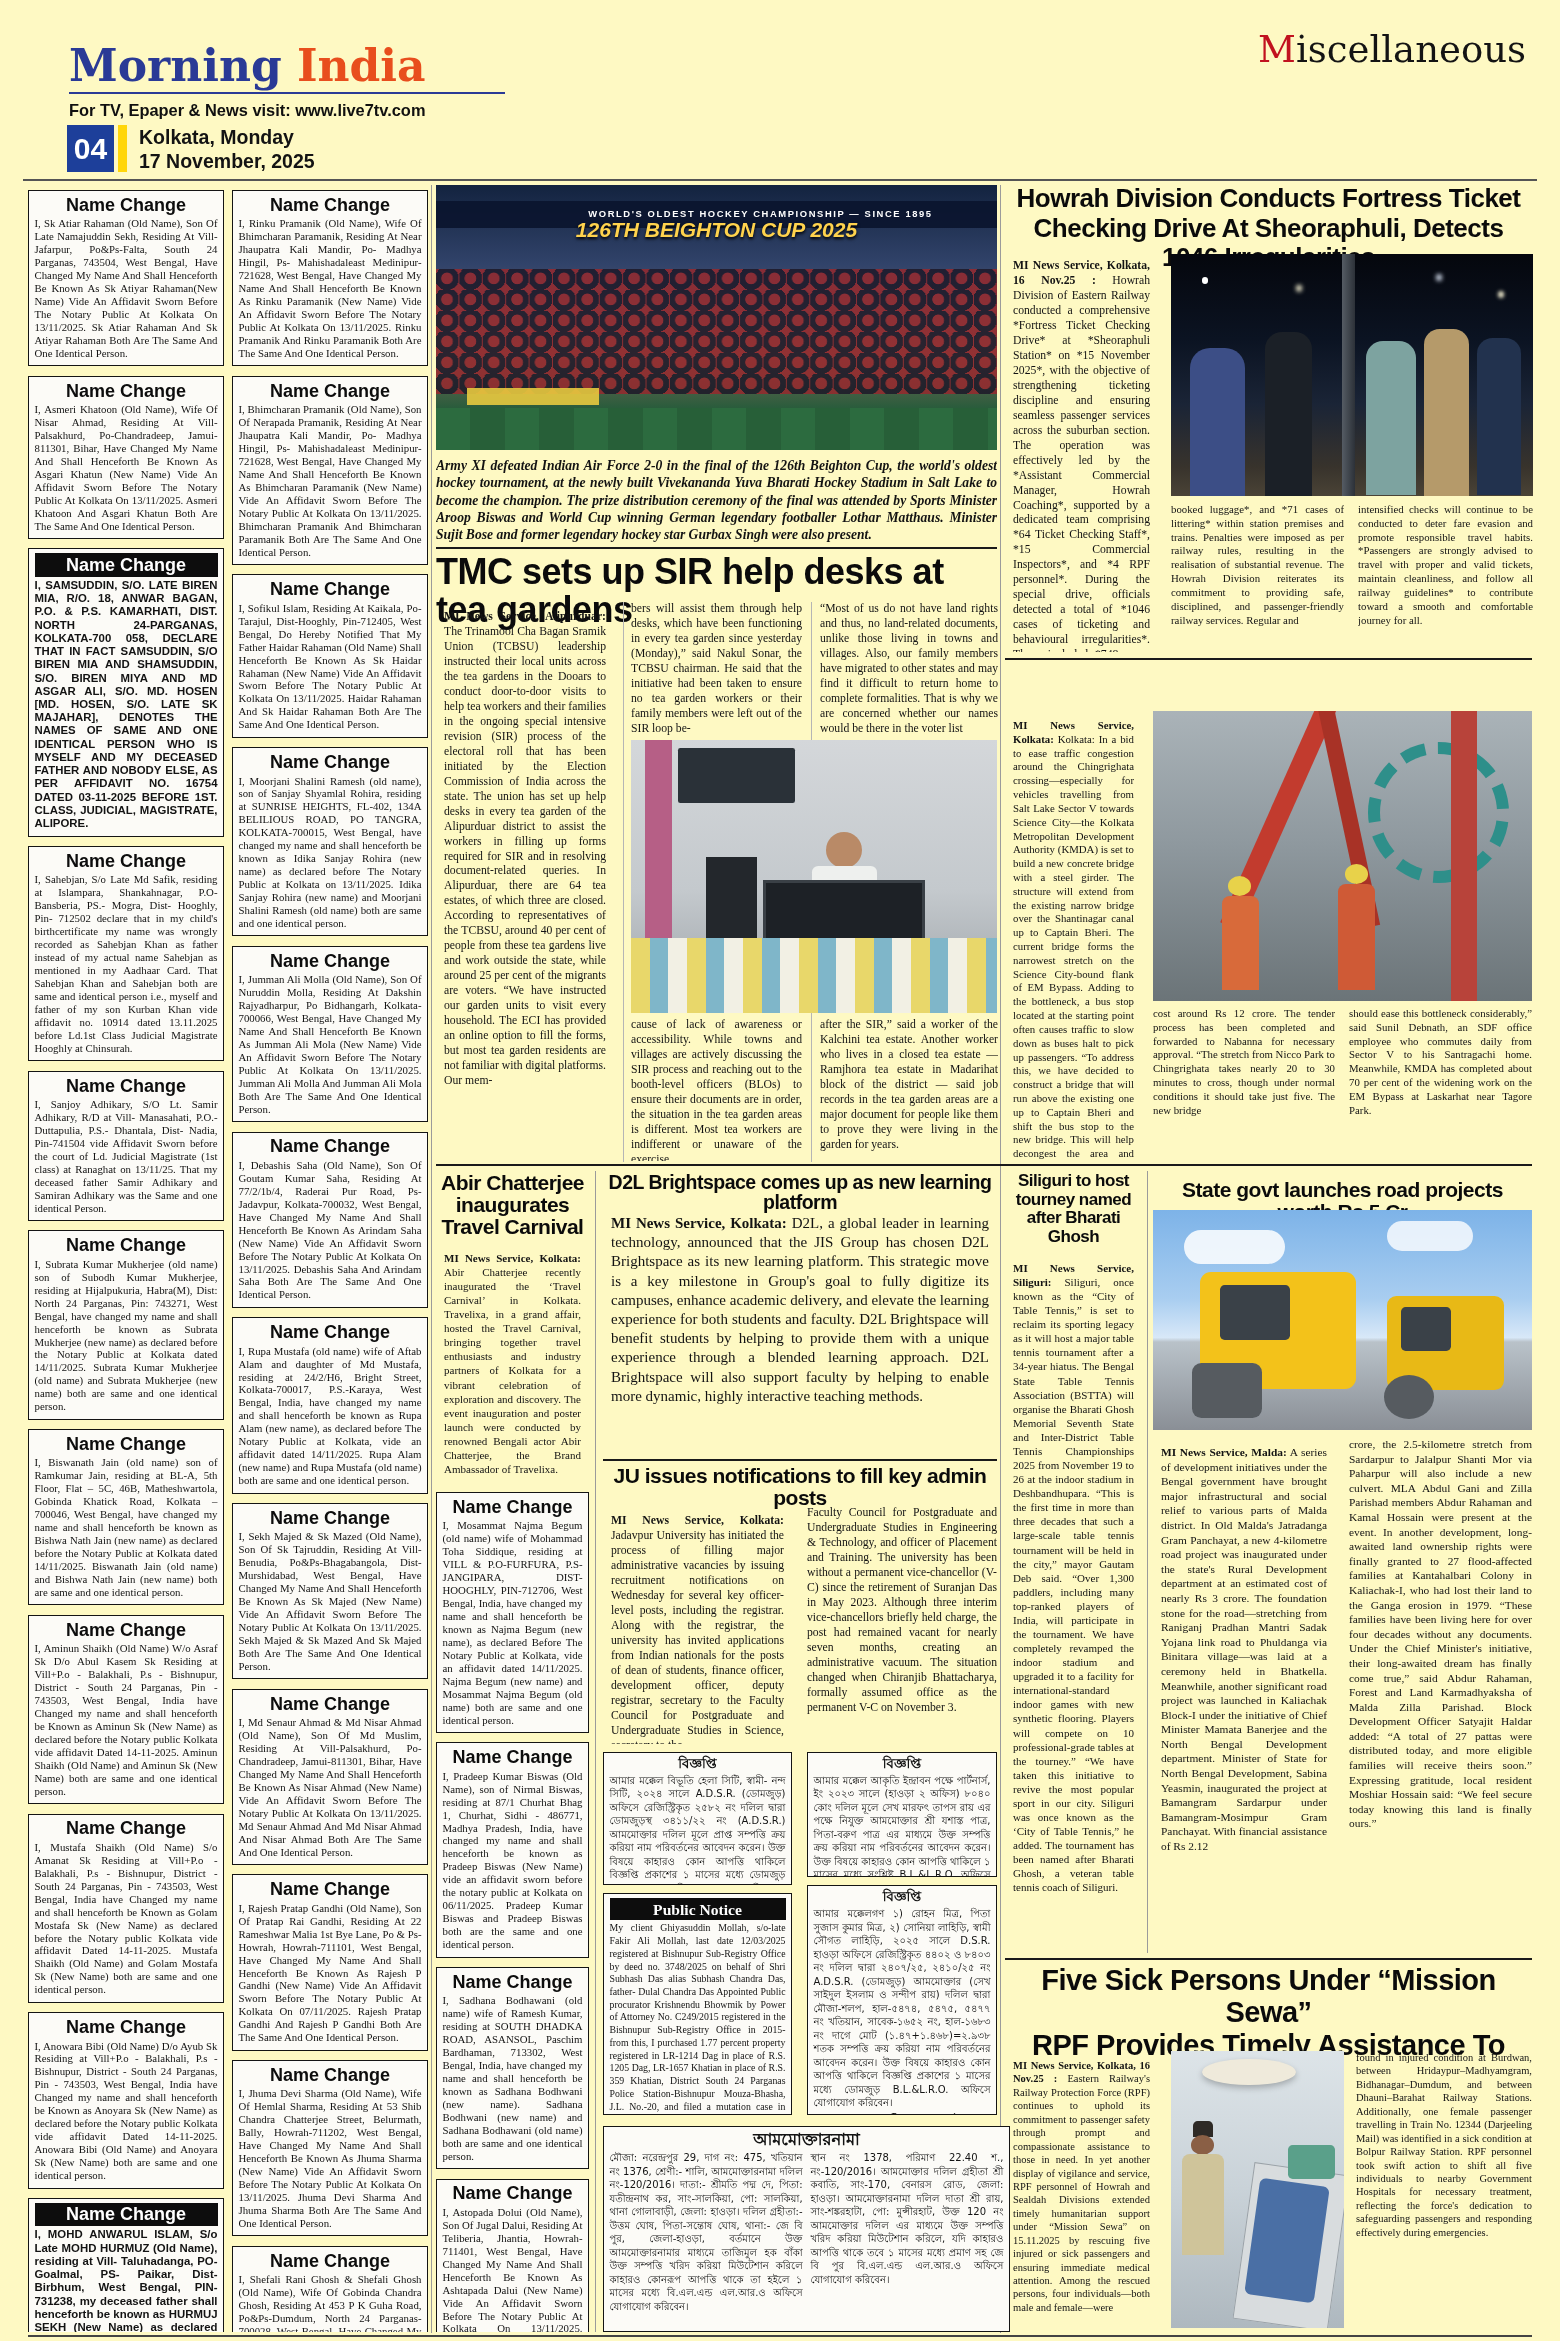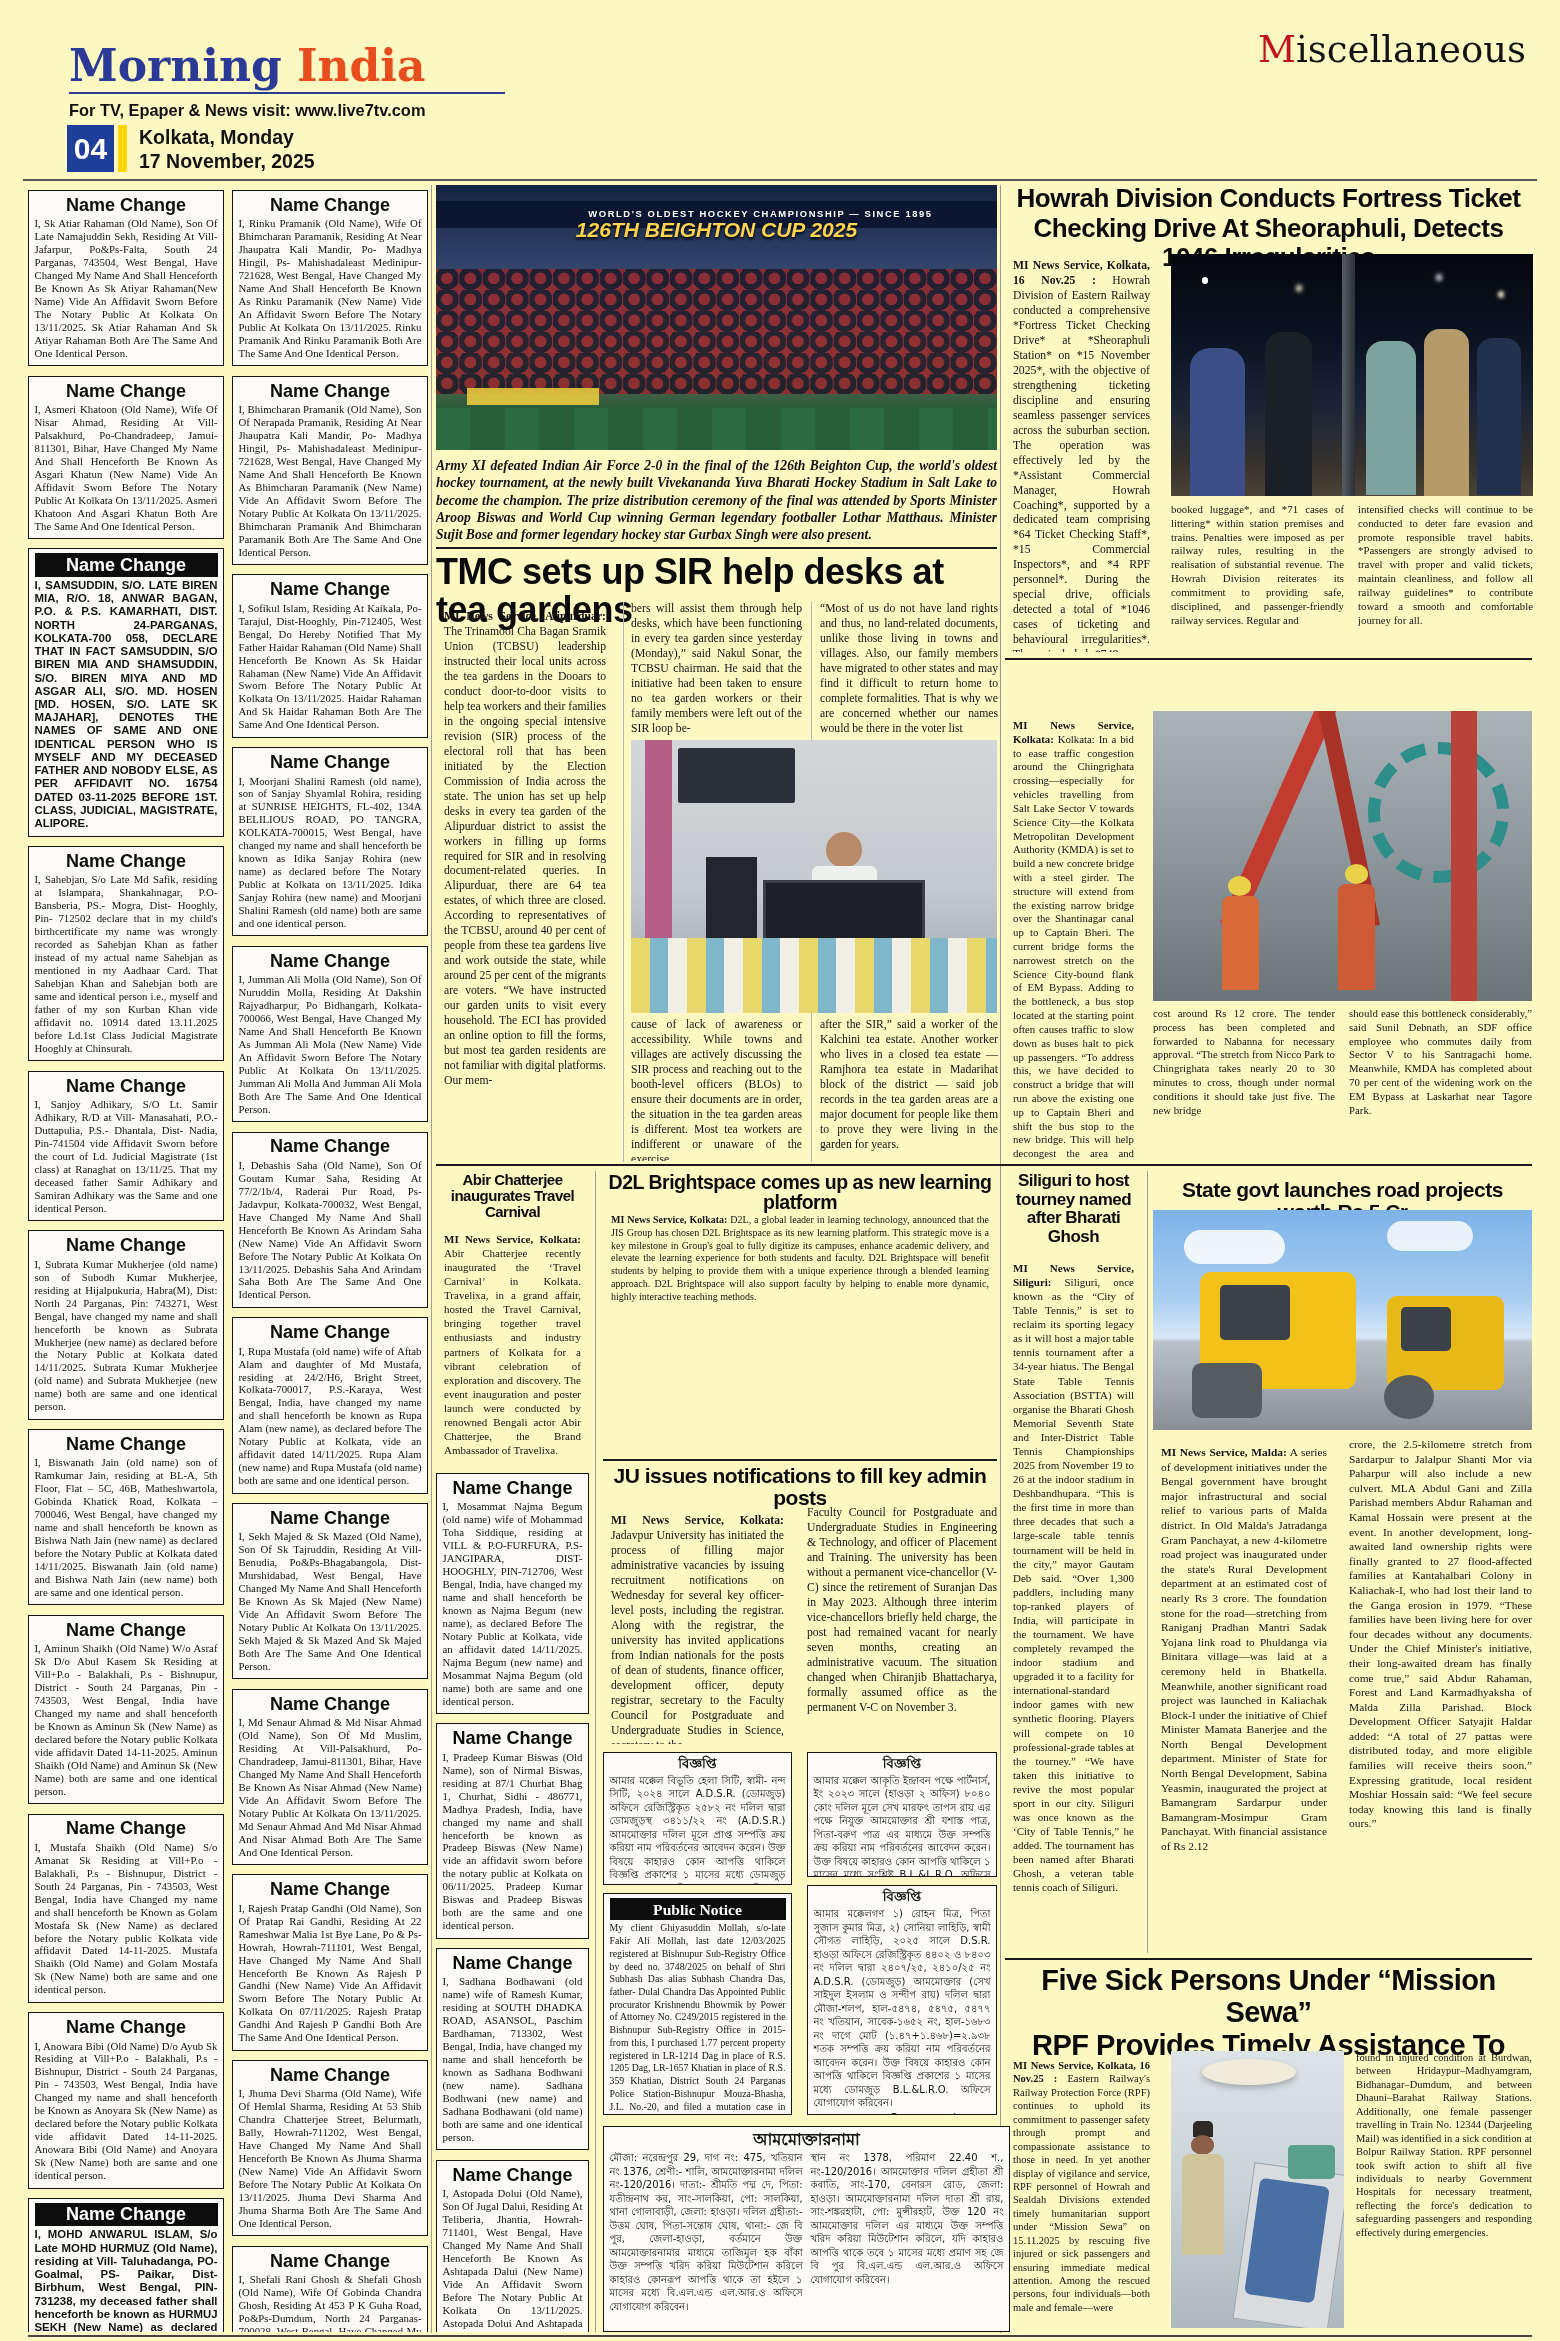--- a/index.html
+++ b/index.html
@@ -192,21 +192,21 @@
     <div class="ph-child" style="left:132px;top:140px;width:156px;height:62px;background:#1d2126;border:3.1px solid #3a4046;"></div>
     <div class="ph-child" style="left:0;bottom:0;width:100%;height:75px;background:repeating-linear-gradient(90deg,#e8d76a 0 18.7px,#7fb6c9 18.7px 37px,#f2f0e4 37px 56px);"></div>
   </div>
   <div class="abs art" style="left:631px;top:1018px;width:171px;height:143px;">cause of lack of awareness or accessibility. While towns and villages are actively discussing the SIR process and reaching out to the booth-level officers (BLOs) to ensure their documents are in order, the situation in the tea garden areas is different. Most tea workers are indifferent or unaware of the exercise.</div>
   <div class="abs art" style="left:820px;top:1018px;width:178px;height:143px;">after the SIR,” said a worker of the Kalchini tea estate. Another worker who lives in a closed tea estate — Ramjhora tea estate in Madarihat block of the district — said job records in the tea garden areas are a major document for people like them to prove they were living in the garden for years.</div>
 
   <div class="rule" style="left:436px;top:1164px;width:1096px;height:1.6px;"></div>
   <div class="vr" style="left:595px;top:1171px;height:1161px;"></div>
 
   <div class="abs" style="left:436px;top:1172px;width:153px;height:1160px;overflow:hidden;">
-    <div class="hl" style="font-size:15px;line-height:1.05;text-align:center;">Abir Chatterjee inaugurates Travel Carnival</div>
+    <div class="hl" style="font-size:21px;line-height:1.05;text-align:center;">Abir Chatterjee inaugurates Travel Carnival</div>
     <div class="art" style="font-size:11px;margin-top:4.7px;">
       <p><span class="by">MI News Service, Kolkata:</span> <span>Abir Chatterjee recently inaugurated the ‘Travel Carnival’ in Kolkata. Travelixa, in a grand affair, hosted the Travel Carnival, bringing together travel enthusiasts and industry partners of Kolkata for a vibrant celebration of exploration and discovery. The event inauguration and poster launch were conducted by renowned Bengali actor Abir Chatterjee, the Brand Ambassador of Travelixa.</span></p>
     </div>
     <div style="height:7.8px;"></div>
     <div class="nc">
         <h3>Name Change</h3>
         <p>I, Mosammat Najma Begum (old name) wife of Mohammad Toha Siddique, residing at VILL &amp; P.O-FURFURA, P.S-JANGIPARA, DIST-HOOGHLY, PIN-712706, West Bengal, India, have changed my name and shall henceforth be known as Najma Begum (new name), as declared Before The Notary Public at Kolkata, vide an affidavit dated 14/11/2025. Najma Begum (new name) and Mosammat Najma Begum (old name) both are same and one identical person.</p>
       </div>
     <div class="nc">
         <h3>Name Change</h3>
@@ -217,21 +217,21 @@
         <p>I, Sadhana Bodhawani (old name) wife of Ramesh Kumar, residing at SOUTH DHADKA ROAD, ASANSOL, Paschim Bardhaman, 713302, West Bengal, India, have changed my name and shall henceforth be known as Sadhana Bodhwani (new name). Sadhana Bodhwani (new name) and Sadhana Bodhawani (old name) both are same and one identical person.</p>
       </div>
     <div class="nc">
         <h3>Name Change</h3>
         <p>I, Astopada Dolui (Old Name), Son Of Jugal Dalui, Residing At Teliberia, Jhantia, Howrah-711401, West Bengal, Have Changed My Name And Shall Henceforth Be Known As Ashtapada Dalui (New Name) Vide An Affidavit Sworn Before The Notary Public At Kolkata On 13/11/2025. Astopada Dolui And Ashtapada Dalui Both Are The Same And One Identical Person.</p>
       </div>
     <div class="nc"></div>
   </div>
 
   <div class="abs hl" style="left:603px;top:1172px;width:394px;font-size:19.5px;line-height:1.05;text-align:center;">D2L Brightspace comes up as new learning platform</div>
-  <div class="abs art" style="left:603px;top:1206px;width:394px;height:248px;font-size:10px;">
+  <div class="abs art" style="left:603px;top:1206px;width:394px;height:248px;font-size:15px;">
     <p><span class="by">MI News Service, Kolkata:</span> <span>D2L, a global leader in learning technology, announced that the JIS Group has chosen D2L Brightspace as its new learning platform. This strategic move is a key milestone in Group's goal to fully digitize its campuses, enhance academic delivery, and elevate the learning experience for both students and faculty. D2L Brightspace will benefit students by helping to provide them with a unique experience through a blended learning approach. D2L Brightspace will also support faculty by helping to enable more dynamic, highly interactive teaching methods.</span></p>
   </div>
   <div class="rule" style="left:603px;top:1459px;width:394px;height:1.6px;"></div>
 
   <div class="abs hl" style="left:603px;top:1465px;width:394px;font-size:21px;line-height:1.05;text-align:center;">JU issues notifications to fill key admin posts</div>
   <div class="abs art" style="left:603px;top:1506px;width:189px;height:238px;">
     <p><span class="by">MI News Service, Kolkata:</span> <span>Jadavpur University has initiated the process of filling major administrative vacancies by issuing recruitment notifications on Wednesday for several key officer-level posts, including the registrar. Along with the registrar, the university has invited applications from Indian nationals for the posts of dean of students, finance officer, development officer, deputy registrar, secretary to the Faculty Council for Postgraduate and Undergraduate Studies in Science, secretary to the</span></p>
   </div>
   <div class="abs art" style="left:807px;top:1506px;width:190px;height:238px;">Faculty Council for Postgraduate and Undergraduate Studies in Engineering &amp; Technology, and officer of Placement and Training. The university has been without a permanent vice-chancellor (V-C) since the retirement of Suranjan Das in May 2023. Although three interim vice-chancellors briefly held charge, the post had remained vacant for nearly seven months, creating an administrative vacuum. The situation changed when Chiranjib Bhattacharya, formally assumed office as the permanent V-C on November 3.</div>
 

